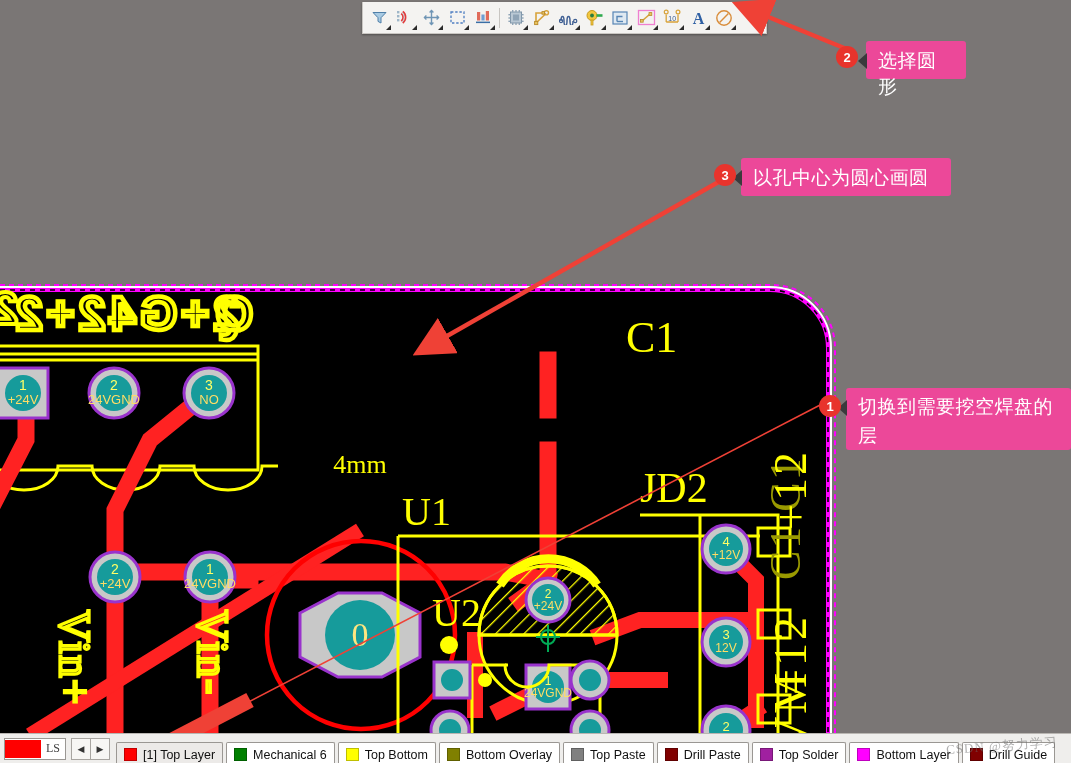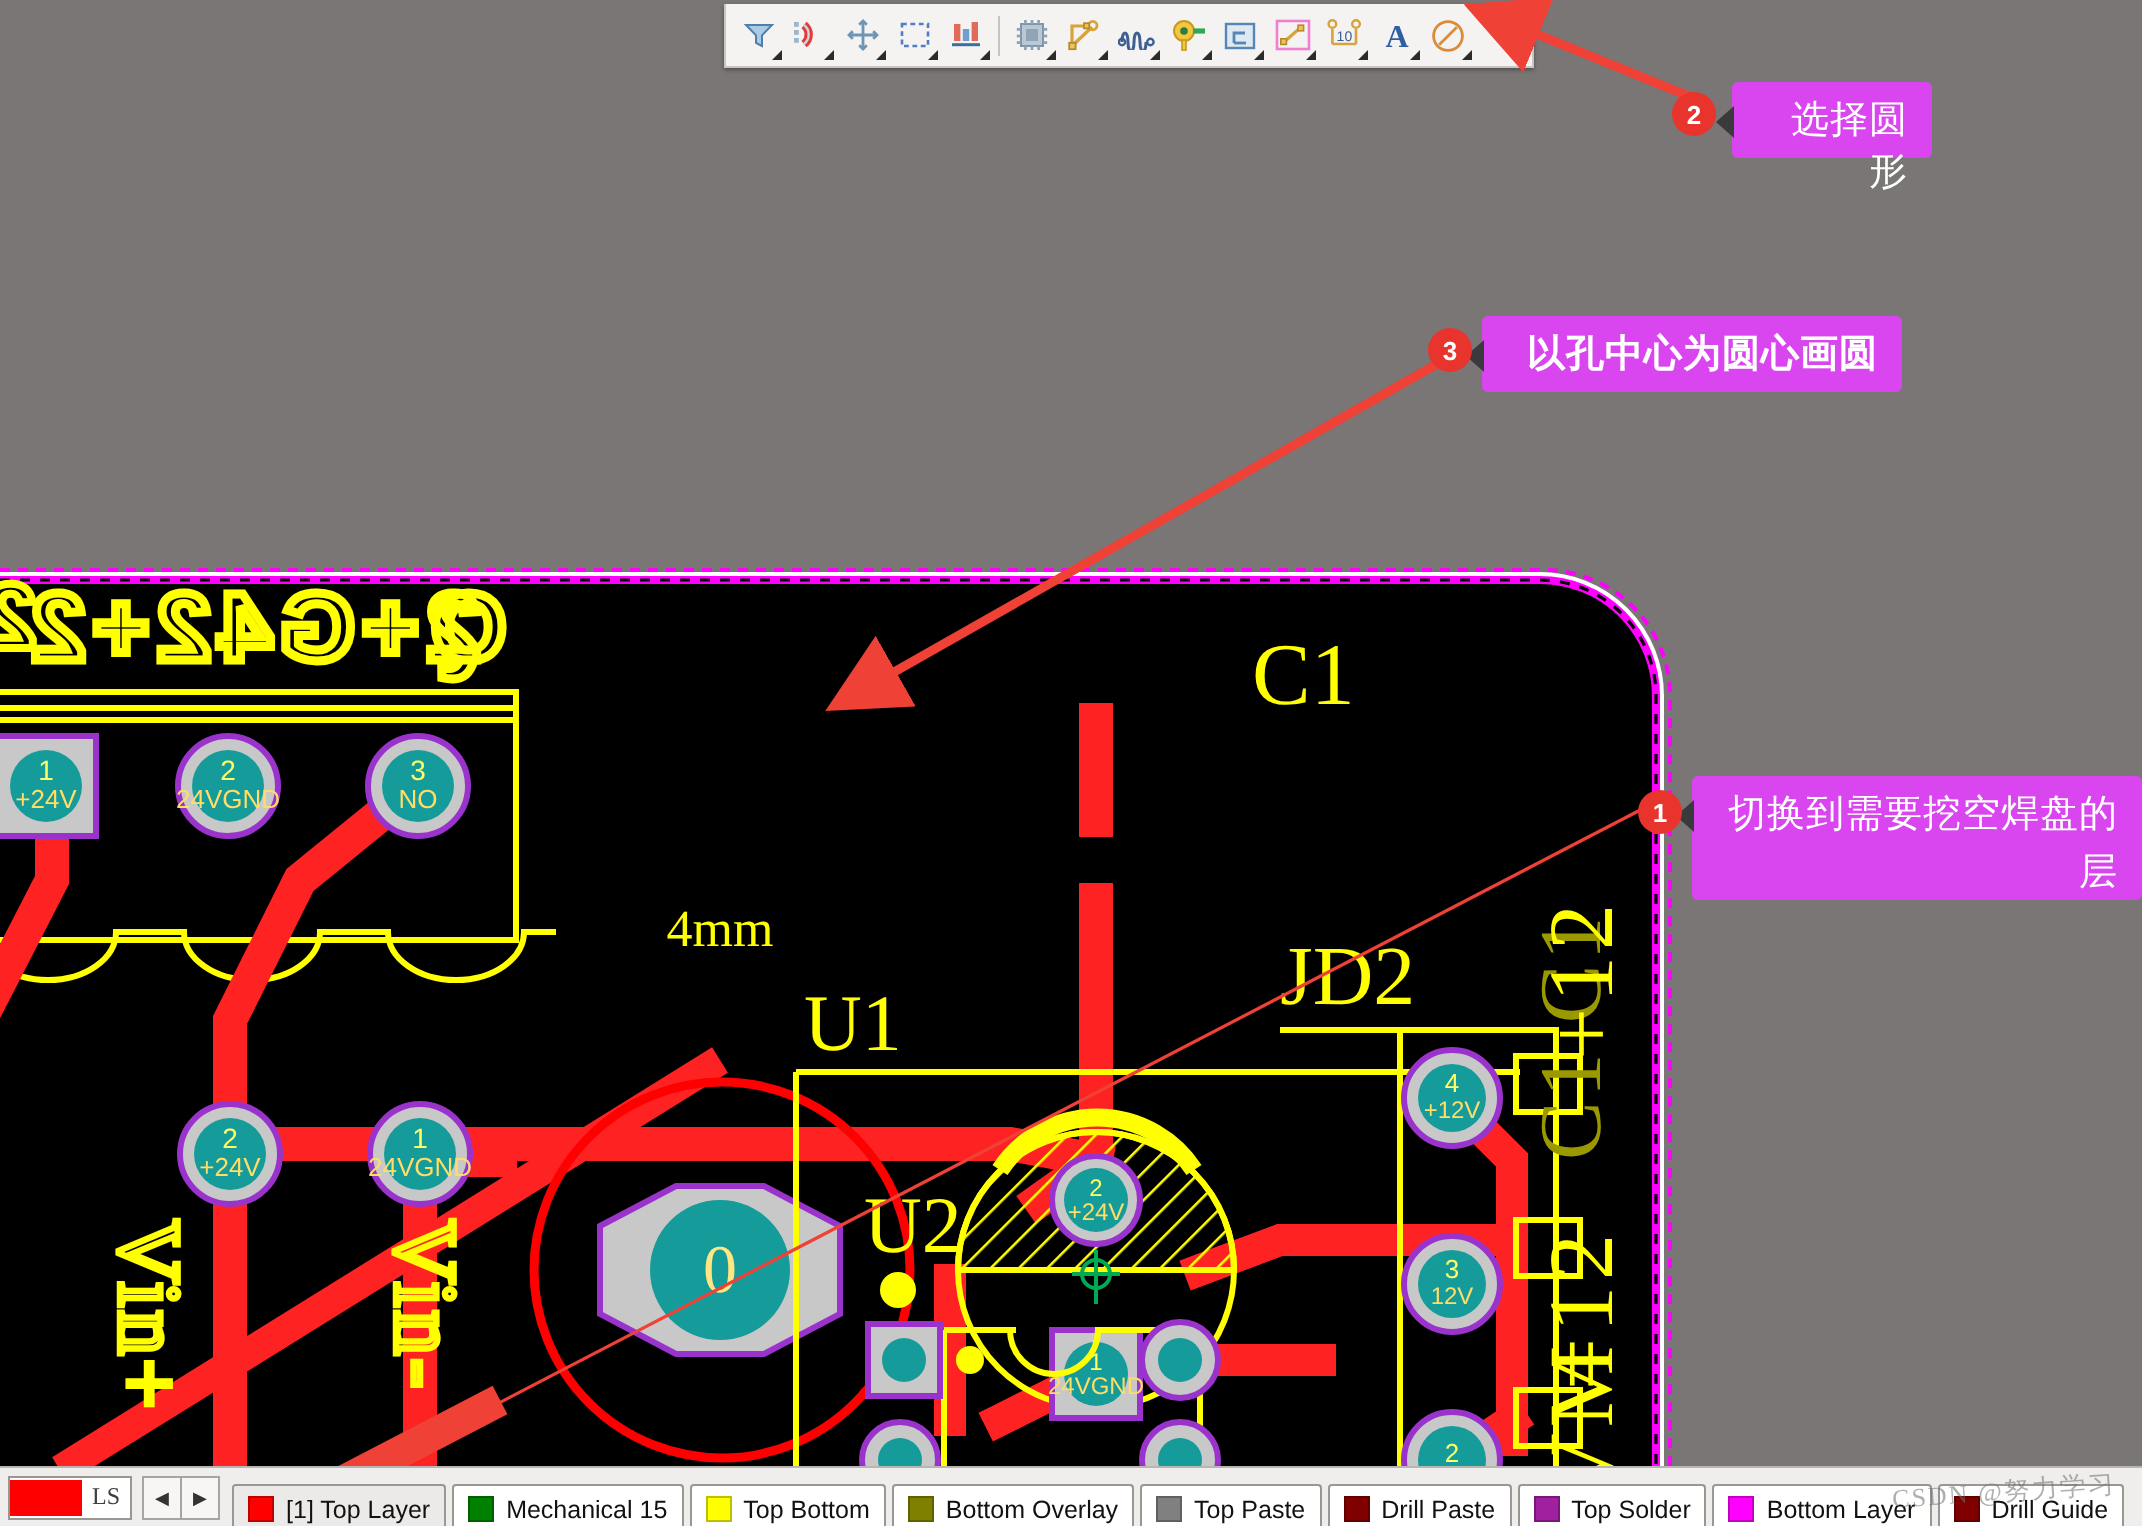--- a/index.html
+++ b/index.html
@@ -34,30 +34,29 @@
     position:absolute;right:1px;bottom:1px;
     width:0;height:0;
     border-left:5px solid transparent;
     border-bottom:5px solid #2b2b2b;
   }
   .tb-sep{width:1px;height:20px;background:#c8c5c1;margin:0 3px;}
 
   
   .callout{
     position:absolute;
-    background:#d946ef;
+    background:#ec4899;
     color:#ffffff;
     font-size:19px;
     line-height:26px;
     padding:6px 12px;
     border-radius:3px;
     font-family:"DejaVu Sans",sans-serif;
     letter-spacing:.5px;
     box-sizing:border-box;
-    text-align:right;
   }
   .callout:before{
     content:"";
     position:absolute;left:-8px;top:12px;
     width:0;height:0;
     border-top:8px solid transparent;
     border-bottom:8px solid transparent;
     border-right:9px solid #3a3a3c;
   }
   .badge{
@@ -503,21 +502,21 @@
 
     <path d="M824 403 L160 748" stroke="#ef4136" stroke-width="1.6" fill="none"></path>
     <path d="M250 700 L150 752" stroke="#ef4136" stroke-width="16" fill="none"></path>
     <path d="M143 756 L188 724 L176 748 Z" fill="#ef4136"></path>
   </svg>
 
   <div class="badge" style="left:836px;top:46px;">2</div>
   <div class="callout" style="left:866px;top:41px;width:100px;height:38px;">选择圆形</div>
 
   <div class="badge" style="left:714px;top:164px;">3</div>
-  <div class="callout" style="left:741px;top:158px;width:210px;height:38px;font-weight:bold;">以孔中心为圆心画圆</div>
+  <div class="callout" style="left:741px;top:158px;width:210px;height:38px;">以孔中心为圆心画圆</div>
 
   <div class="badge" style="left:819px;top:395px;">1</div>
   <div class="callout" style="left:846px;top:388px;width:225px;height:62px;line-height:29px;font-family:Liberation Mono, monospace;">切换到需要挖空焊盘的层</div>
 
   <div class="layerbar">
 
     <div class="ls-chip">
       <span class="ls-color"></span>
       <span class="ls-label">LS</span>
     </div>
@@ -527,21 +526,21 @@
       <div class="arrowbtn">▶</div>
     </div>
 
     <div id="layer-tabs" style="display:flex;align-items:flex-end;height:30px;padding-top:6px;">
         <div class="layer-tab active">
           <span class="sw" style="background: rgb(255, 0, 0);"></span>
           <span>[1] Top Layer</span>
         </div>
         <div class="layer-tab">
           <span class="sw" style="background: rgb(0, 128, 0);"></span>
-          <span>Mechanical 15</span>
+          <span>Mechanical 6</span>
         </div>
         <div class="layer-tab">
           <span class="sw" style="background: rgb(255, 255, 0);"></span>
           <span>Top Bottom</span>
         </div>
         <div class="layer-tab">
           <span class="sw" style="background: rgb(128, 128, 0);"></span>
           <span>Bottom Overlay</span>
         </div>
         <div class="layer-tab">

